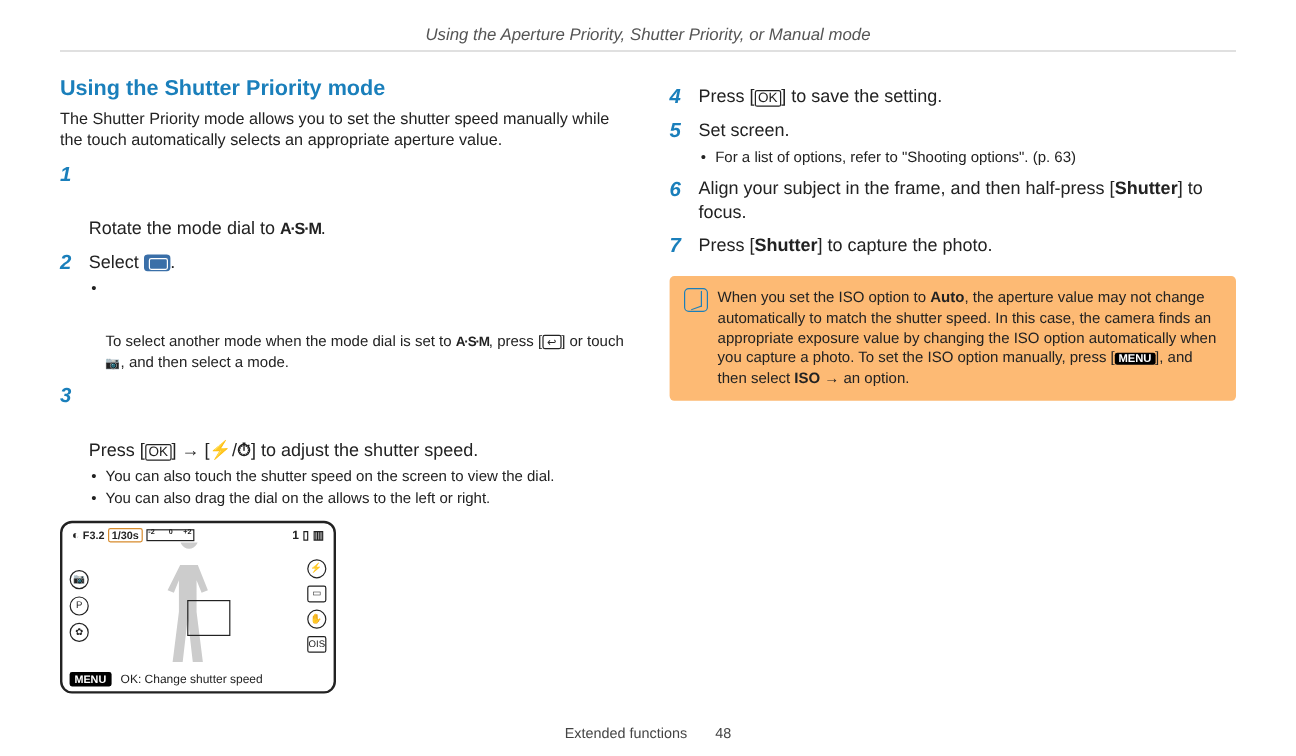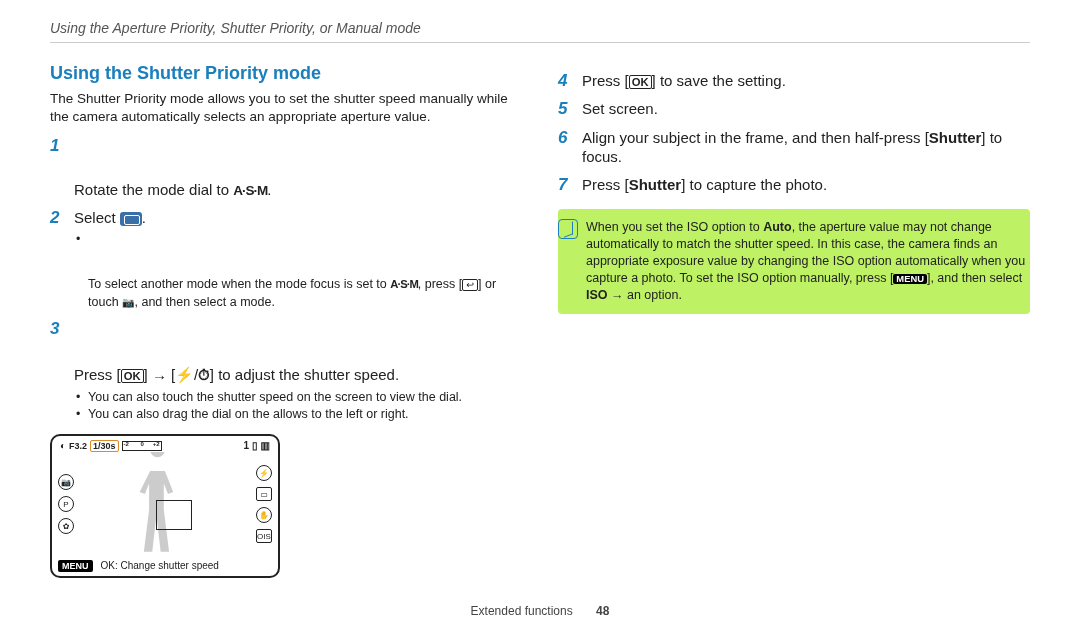--- a/index.html
+++ b/index.html
@@ -12,20 +12,21 @@
     position: relative;
     padding: 20px 50px 0 50px;
   }
   .header {
     font-style: italic;
     font-size: 14px;
     color: #555;
     border-bottom: 1px solid #ccc;
     padding-bottom: 6px;
     margin-bottom: 20px;
+    text-align: center;
   }
   .columns {
     display: flex;
     gap: 36px;
     justify-content: space-between;
   }
   .col { flex: 1; }
   .section-title {
     color: #1a7fbb;
     font-weight: 700;
@@ -57,21 +58,21 @@
   .sub-list li::before {
     content: "•"; position: absolute; left: 2px; top: 0;
   }
   .glyph {
     display: inline-block;
     font-weight: 700;
     font-family: Arial, sans-serif;
     margin-top: 46px;
   }
   .glyph-asm { font-size: 0.9em; letter-spacing: -1px; }
-  .glyph-ok { border: 1px solid #222; border-radius: 2px; padding: 0 2px; font-size: 0.75em; font-weight:700;margin-top:24px; }
+  .glyph-ok { border: 1px solid #222; border-radius: 2px; padding: 0 2px; font-size: 0.75em; font-weight:400;margin-top:24px; }
   .glyph-menu { background:#000; color:#fff; border-radius:2px; padding:0 3px; font-size:0.75em; font-weight:700; }
   .glyph-back { border:1px solid #222; border-radius:2px; padding:0 3px; font-size:0.75em; }
   .glyph-camicon { font-size:0.8em; }
   .glyph-flash { font-weight:700; }
   .glyph-timer { font-weight:700; }
   .glyph-dialicon {
     display:inline-block; width:22px; height:14px; vertical-align:middle;
     background:#3a6fa8; border-radius:3px; position:relative;
   }
   .glyph-dialicon::after{
@@ -125,73 +126,73 @@
     font-size:10px; padding-top:3px;
   }
   .preview-menu {
     background:#000; color:#fff; border-radius:2px; padding:1px 4px;
     font-size:9px; font-weight:700;
   }
 
   
   .note {
     display:flex; gap:8px;
-    background:#bef264;
+    background:#fdba74;
     border-radius:4px;
-    padding:10px 0;
+    padding:10px 12px;
     margin-top:14px;
     font-size:12.5px;
     line-height:1.35;
   }
   .note-icon {
     width:20px; height:20px; flex-shrink:0;
     border:1.5px solid #1a7fbb; border-radius:4px;
     position:relative;
   }
   .note-icon::after{
     content:""; position:absolute; left:5px; top:3px; width:8px; height:12px;
     border:1.5px solid #1a7fbb; border-left:none; border-top:none;
     transform: skewY(-20deg);
   }
 
   .footer {
     position:absolute; bottom:12px; left:0; right:0;
     text-align:center; font-size:12px; color:#444;
   }
-  .footer .pg { font-weight:700; margin-left:20px;}
+  .footer .pg { font-weight:400; margin-left:20px;}
 
   b { font-weight:700;margin-top:28px; }
 </style>
 </head>
 <body>
 
 <div class="header">Using the Aperture Priority, Shutter Priority, or Manual mode</div>
 
 <div class="columns">
 
   <div class="col">
     <div class="section-title">Using the Shutter Priority mode</div>
-    <div class="body-text">The Shutter Priority mode allows you to set the shutter speed manually while the camera automatically selects an appropriate aperture value.</div>
+    <div class="body-text">The Shutter Priority mode allows you to set the shutter speed manually while the touch automatically selects an appropriate aperture value.</div>
 
     <ul class="steps">
 
       <li class="step">
         <div class="step-num">1</div>
         <div class="step-body">
           <span>Rotate the mode dial to </span><span class="glyph glyph-asm">A·S·M</span><span>.</span>
         </div>
       </li>
 
       <li class="step">
         <div class="step-num">2</div>
         <div class="step-body">
           <span>Select </span><span class="glyph-dialicon"></span><span>.</span>
           <ul class="sub-list">
             <li>
-              <span>To select another mode when the mode focus is set to </span><span class="glyph glyph-asm">A·S·M</span><span>, press [</span><span class="glyph-back">↩</span><span>] or touch </span><span class="glyph-camicon">📷</span><span>, and then select a mode.</span>
+              <span>To select another mode when the mode dial is set to </span><span class="glyph glyph-asm">A·S·M</span><span>, press [</span><span class="glyph-back">↩</span><span>] or touch </span><span class="glyph-camicon">📷</span><span>, and then select a mode.</span>
             </li>
           </ul>
         </div>
       </li>
 
       <li class="step">
         <div class="step-num">3</div>
         <div class="step-body">
           <span>Press [</span><span class="glyph-ok">OK</span><span>] </span><span class="glyph">→</span><span> [</span><span class="glyph glyph-flash">⚡</span><span>/</span><span class="glyph glyph-timer">⏱</span><span>] to adjust the shutter speed.</span>
           <ul class="sub-list">
@@ -251,20 +252,23 @@
       <li class="step">
         <div class="step-num">4</div>
         <div class="step-body">
           <span>Press [</span><span class="glyph-ok">OK</span><span>] to save the setting.</span>
         </div>
       </li>
       <li class="step">
         <div class="step-num">5</div>
         <div class="step-body">
           <span>Set screen.</span>
+          <ul class="sub-list">
+            <li>For a list of options, refer to "Shooting options". (p. 63)</li>
+          </ul>
         </div>
       </li>
       <li class="step">
         <div class="step-num">6</div>
         <div class="step-body">
           <span>Align your subject in the frame, and then half-press [</span><b>Shutter</b><span>] to focus.</span>
         </div>
       </li>
       <li class="step">
         <div class="step-num">7</div>

